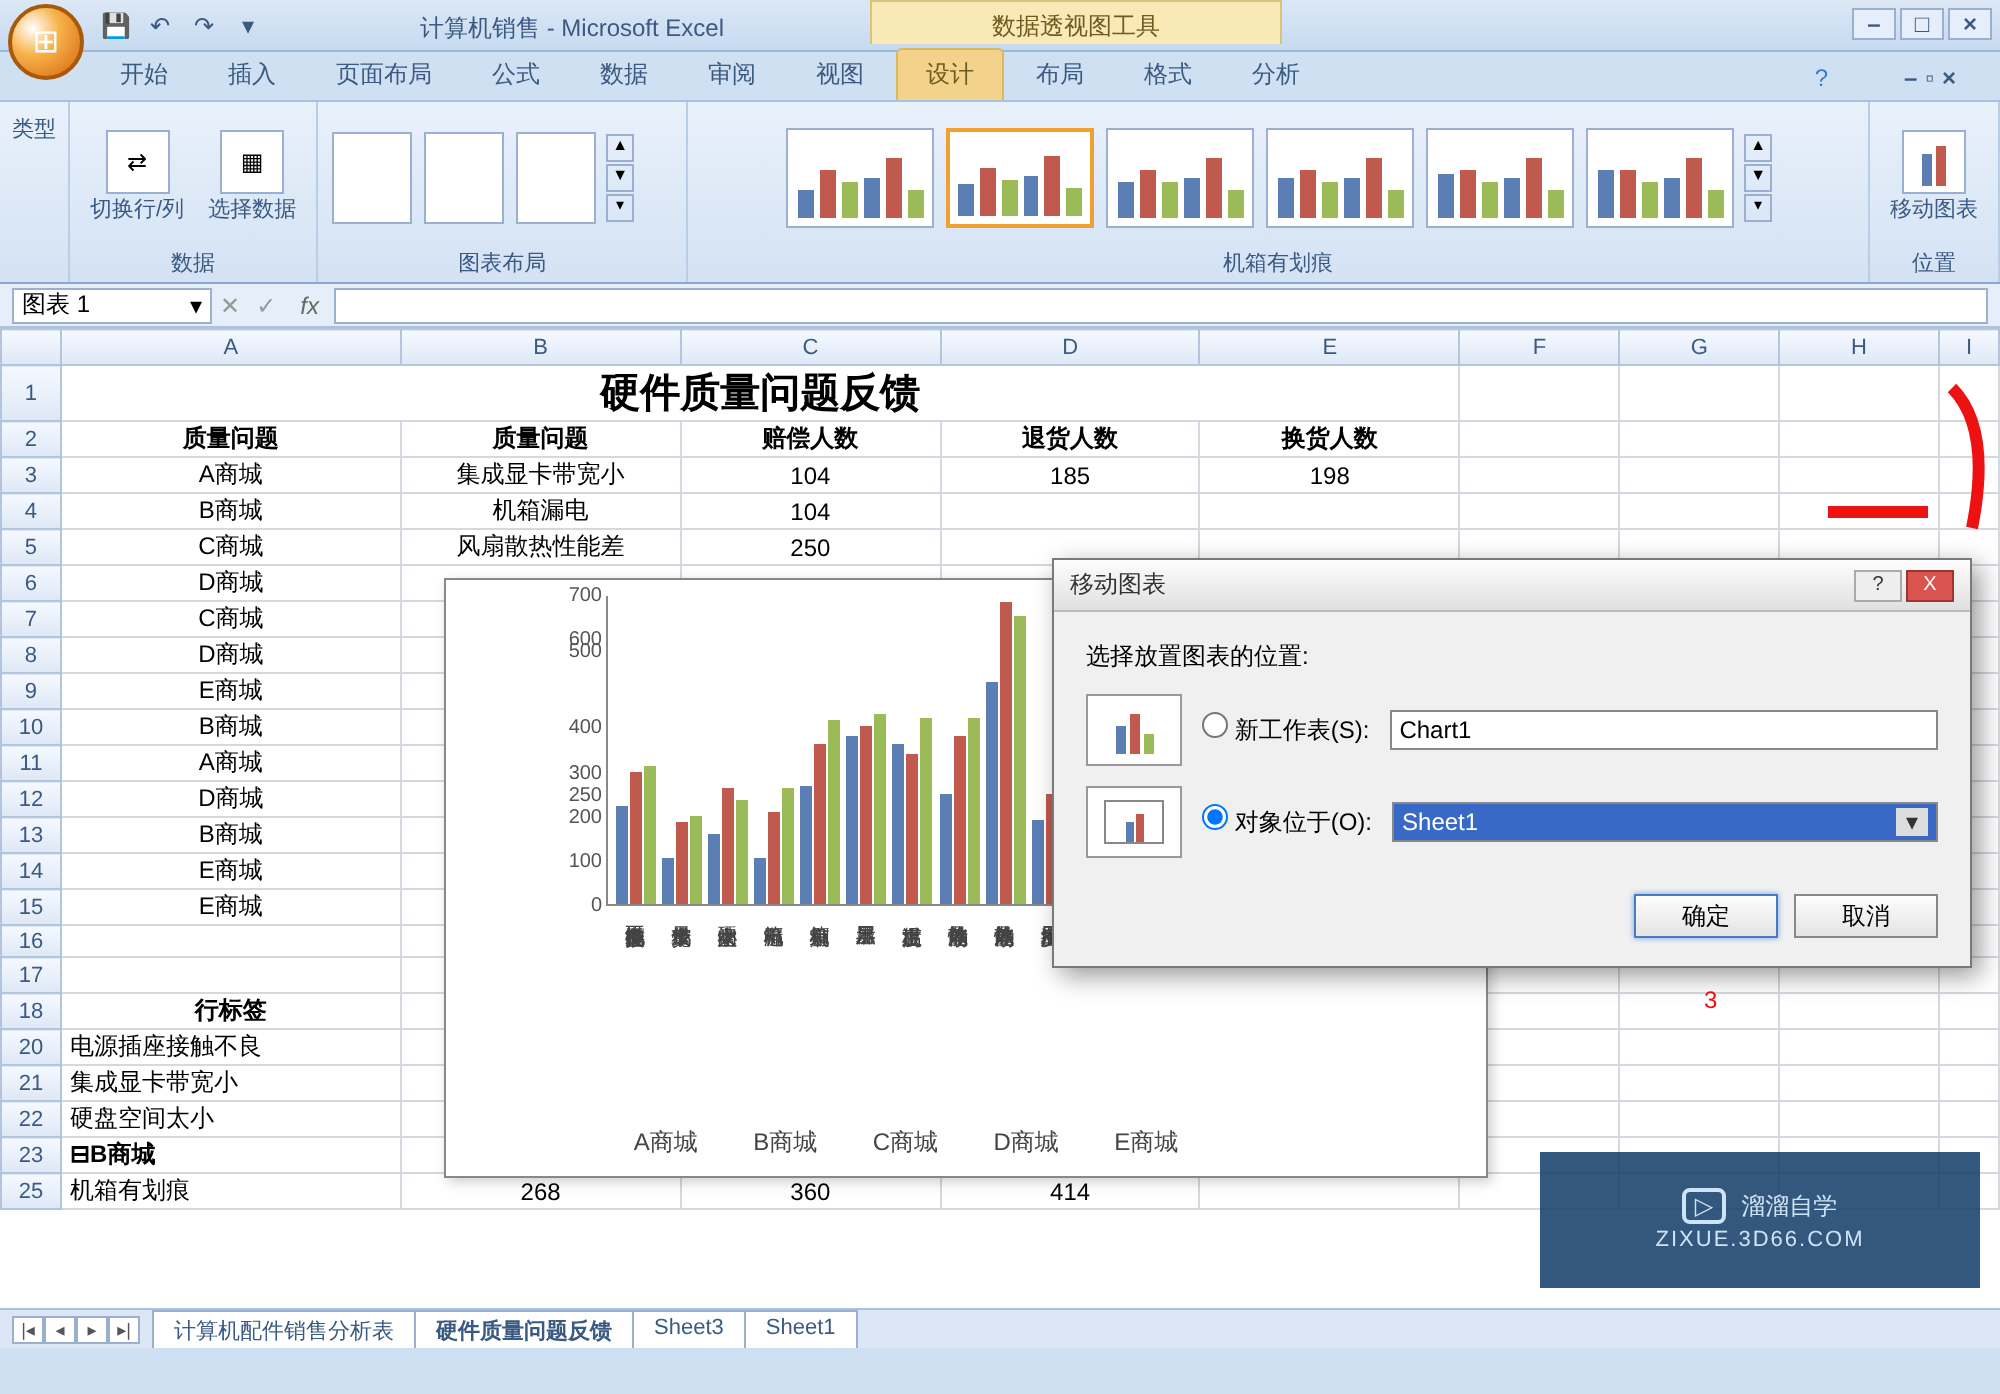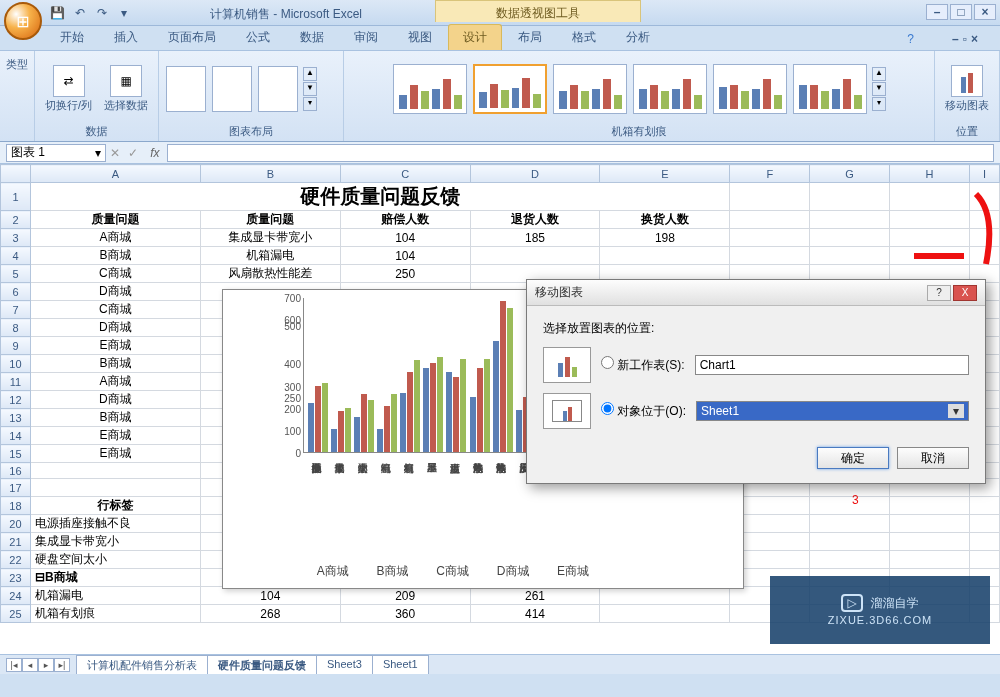--- a/index.html
+++ b/index.html
@@ -504,32 +504,20 @@
           <td colspan="1" class="" style="font-weight:bold;text-align:center;padding-left:37px;">778</td>
           <td colspan="1" class="" style="font-weight:bold;text-align:center;">1917</td>
           <td colspan="1" class="" style="font-weight:bold;text-align:center;">1325</td>
           <td colspan="1" class="" style="font-weight:bold;text-align:center;"></td>
           <td colspan="1" class="" style=""></td>
           <td colspan="1" class="" style=""></td>
           <td colspan="1" class="" style=""></td>
           <td colspan="1" class="" style=""></td>
         </tr>
         <tr>
-          <th class="rowh">24</th>
-          <td colspan="1" class="" style="text-align:center;text-align:left;">    机箱漏电</td>
-          <td colspan="1" class="" style="text-align:center;">104</td>
-          <td colspan="1" class="" style="text-align:center;">209</td>
-          <td colspan="1" class="" style="text-align:center;">261</td>
-          <td colspan="1" class="" style="text-align:center;"></td>
-          <td colspan="1" class="" style=""></td>
-          <td colspan="1" class="" style=""></td>
-          <td colspan="1" class="" style=""></td>
-          <td colspan="1" class="" style=""></td>
-        </tr>
-        <tr>
           <th class="rowh">25</th>
           <td colspan="1" class="" style="text-align:center;text-align:left;">    机箱有划痕</td>
           <td colspan="1" class="" style="text-align:center;">268</td>
           <td colspan="1" class="" style="text-align:center;">360</td>
           <td colspan="1" class="" style="text-align:center;">414</td>
           <td colspan="1" class="" style="text-align:center;"></td>
           <td colspan="1" class="" style=""></td>
           <td colspan="1" class="" style=""></td>
           <td colspan="1" class="" style=""></td>
           <td colspan="1" class="" style=""></td>

